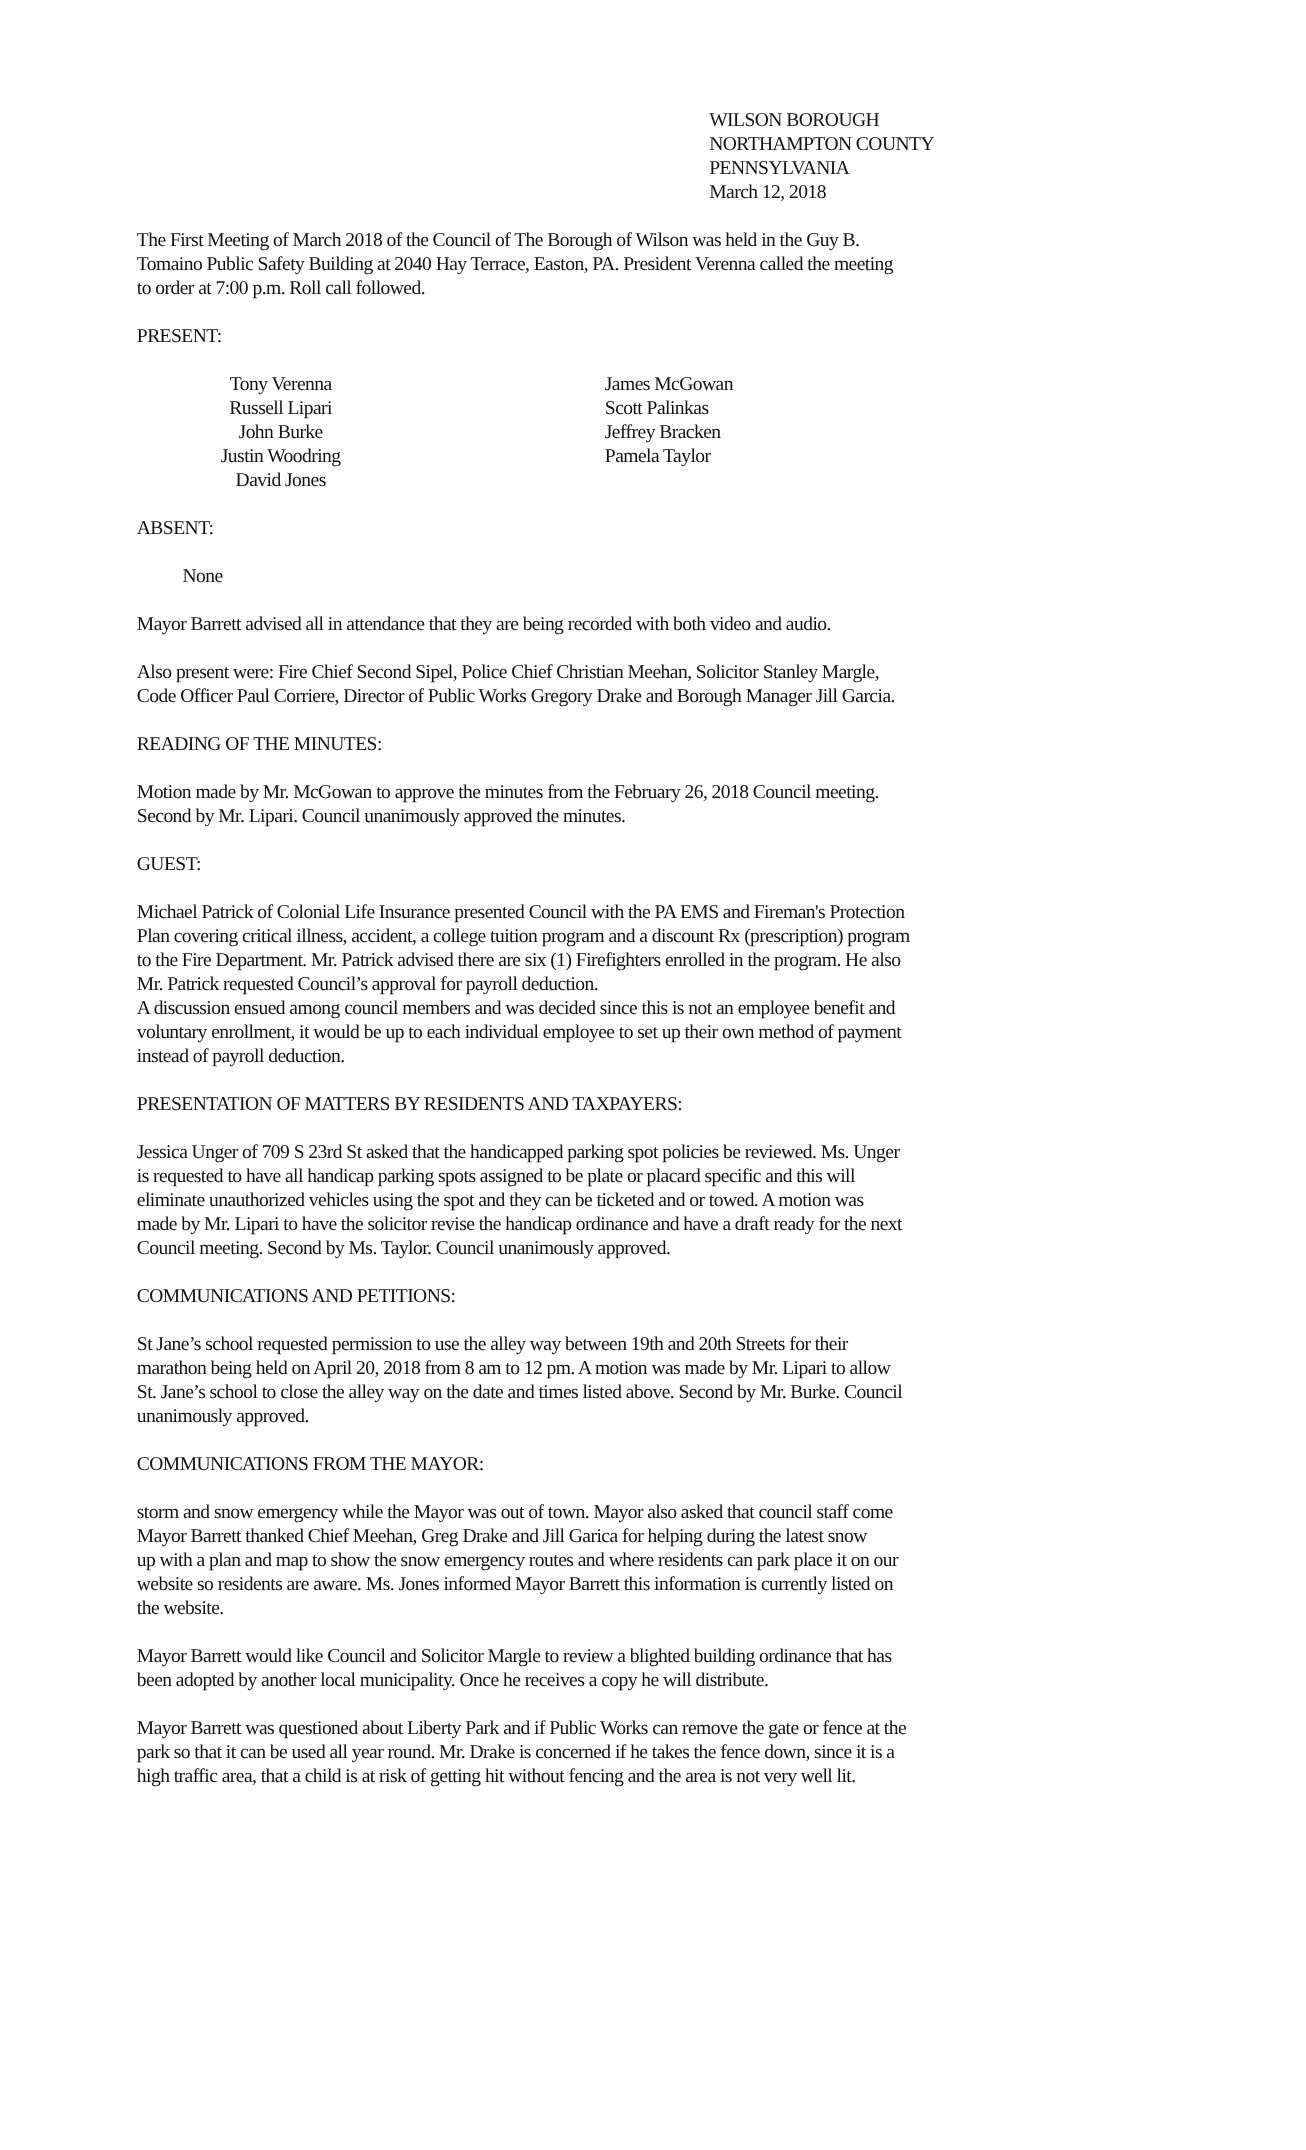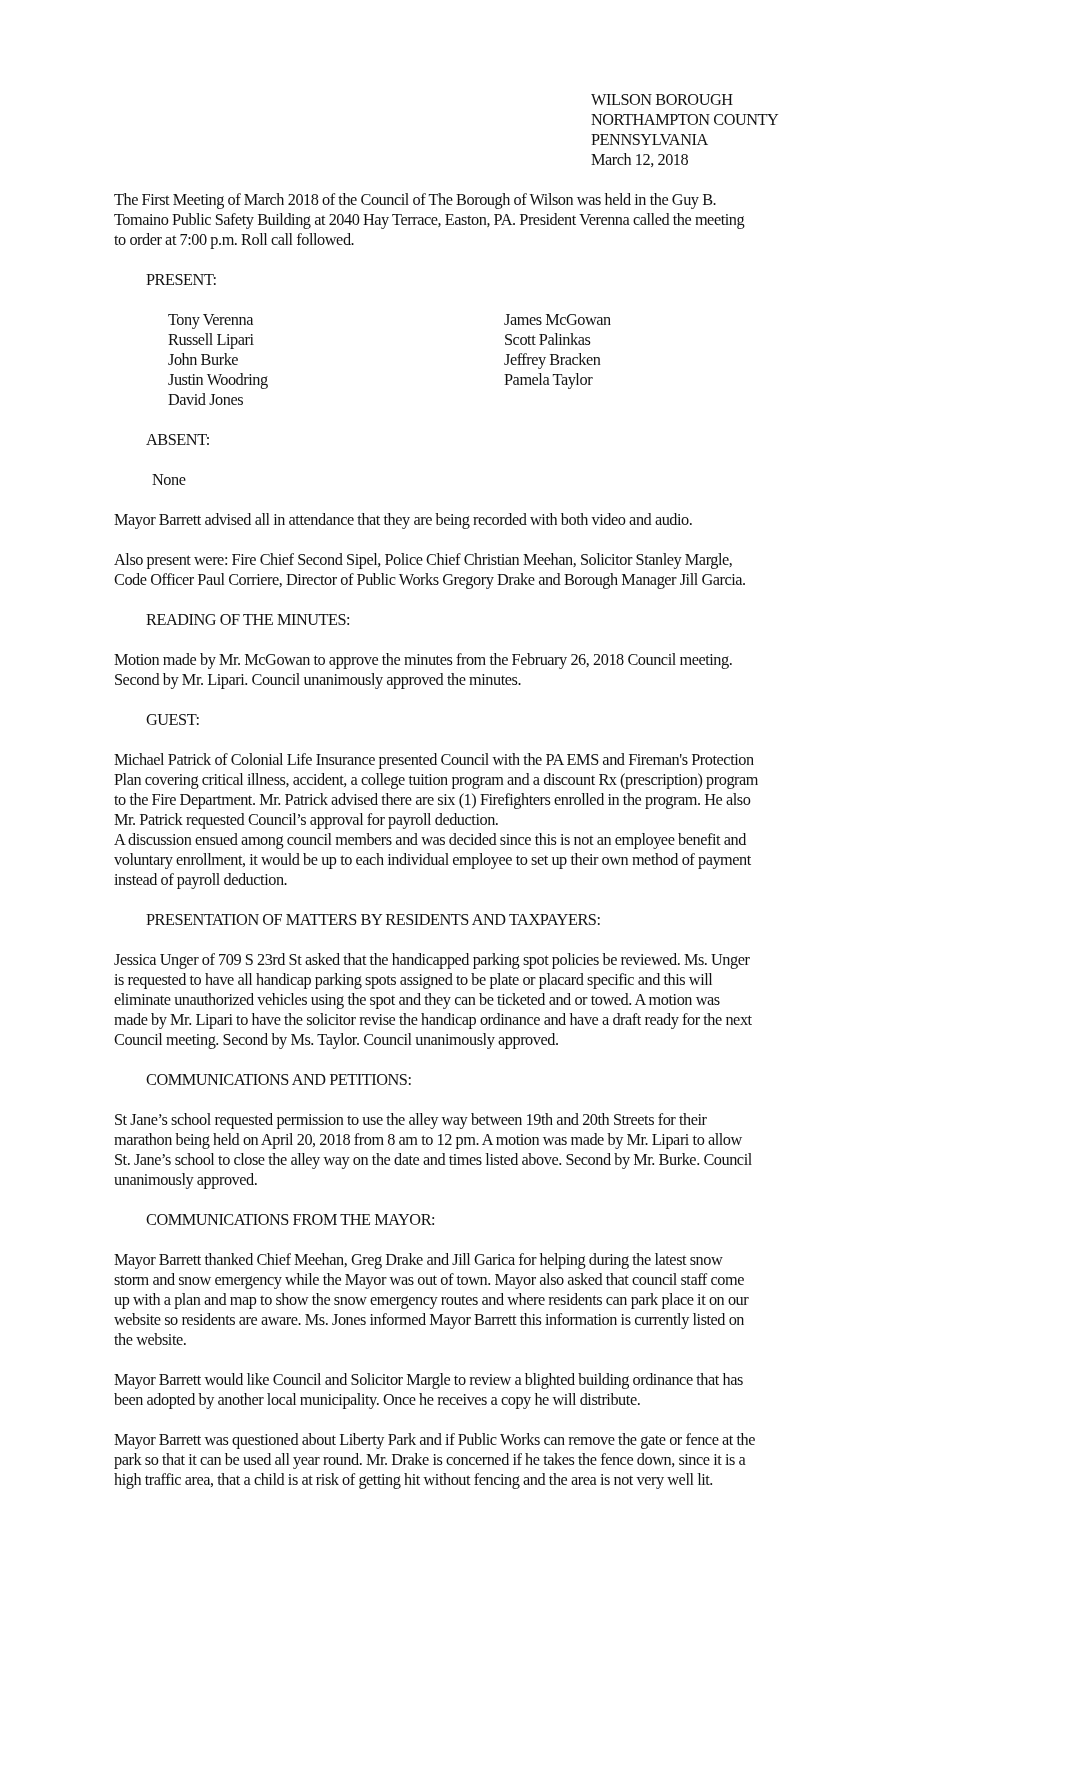--- a/index.html
+++ b/index.html
@@ -10,24 +10,24 @@
     font-size: 16.3px;
     letter-spacing: -0.45px;
   }
   .page { position: absolute; left: 0; top: 0; width: 1088px; height: 1340px; padding-left: 39px; }
   .header-block { position: absolute; left: 591px; top: 90px; line-height: 20px; }
   .header-block div { white-space: nowrap; }
   .body-block { position: absolute; left: 114px; top: 190px; width: 900px; }
   .line { white-space: nowrap; line-height: 20px; height: 20px; font-family: Liberation Serif, serif; }
   .para { margin: 0; }
   .gap { height: 20px; }
-  .heading { white-space: nowrap; line-height: 20px; height: 20px; margin-left: 32px; }
+  .heading { white-space: nowrap; line-height: 20px; height: 20px; }
   .names { position: relative; height: 100px; margin-left: 54px; }
   .names .col { position: absolute; top: 0; }
-  .names .col-left { left: 0; }
+  .names .col-left { left: 16px; text-align: center; }
   .names .col-right { left: 336px; }
   .names .col div { line-height: 20px; height: 20px; white-space: nowrap; }
   .indent { margin-left: 38px; }
 </style>
 </head>
 <body>
 
 <div class="page">
 
   <div class="header-block">
@@ -123,22 +123,22 @@
             <div class="line">marathon being held on April 20, 2018 from 8 am to 12 pm. A motion was made by Mr. Lipari to allow</div>
             <div class="line">St. Jane’s school to close the alley way on the date and times listed above. Second by Mr. Burke. Council</div>
             <div class="line">unanimously approved.</div>
           </div>
           <div class="gap"></div>
         </div>
         <div>
           <div class="heading">COMMUNICATIONS FROM THE MAYOR:</div>
           <div class="gap"></div>
           <div class="para">
+            <div class="line">storm and snow emergency while the Mayor was out of town. Mayor also asked that council staff come</div>
             <div class="line">Mayor Barrett thanked Chief Meehan, Greg Drake and Jill Garica for helping during the latest snow</div>
-            <div class="line">storm and snow emergency while the Mayor was out of town. Mayor also asked that council staff come</div>
             <div class="line">up with a plan and map to show the snow emergency routes and where residents can park place it on our</div>
             <div class="line">website so residents are aware. Ms. Jones informed Mayor Barrett this information is currently listed on</div>
             <div class="line">the website.</div>
           </div>
           <div class="gap"></div>
           <div class="para">
             <div class="line">Mayor Barrett would like Council and Solicitor Margle to review a blighted building ordinance that has</div>
             <div class="line">been adopted by another local municipality. Once he receives a copy he will distribute.</div>
           </div>
           <div class="gap"></div>

